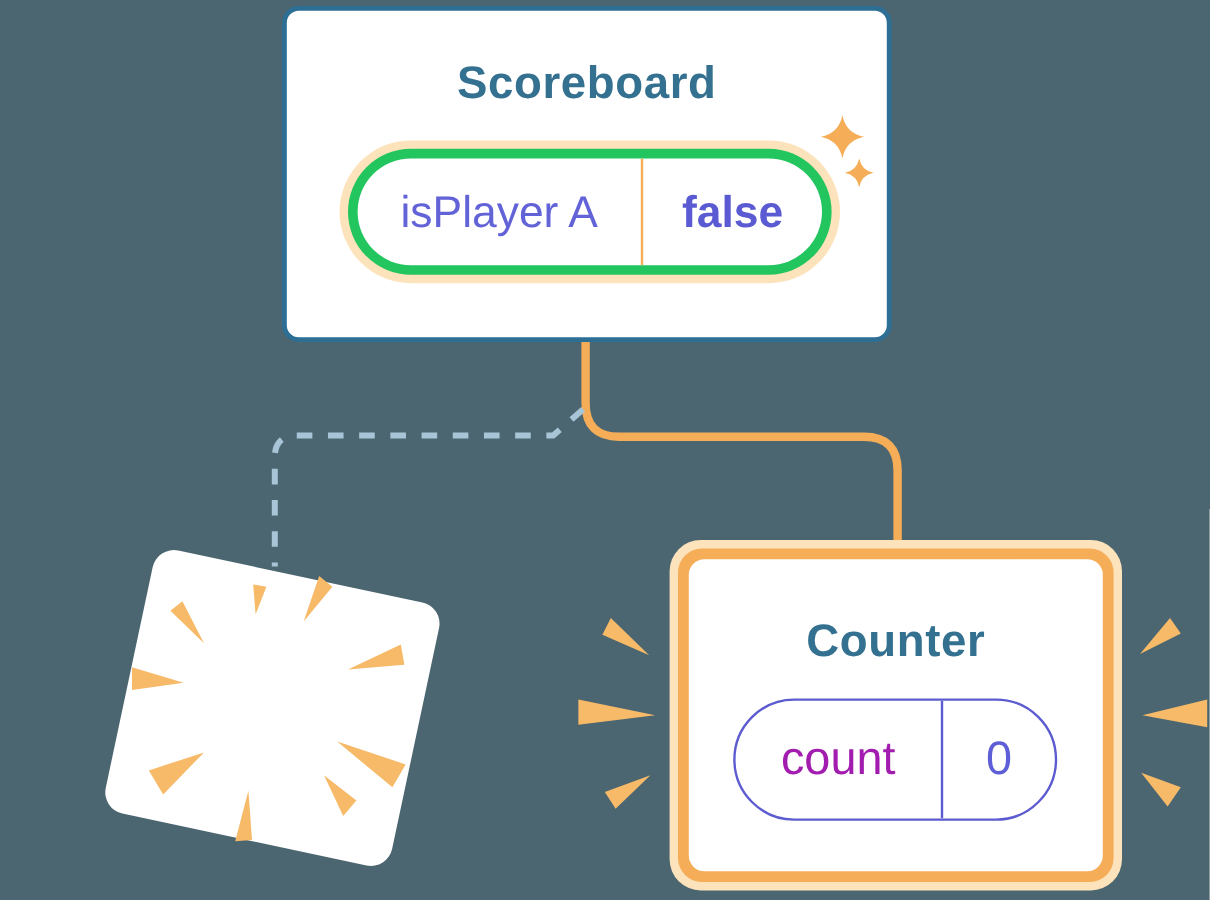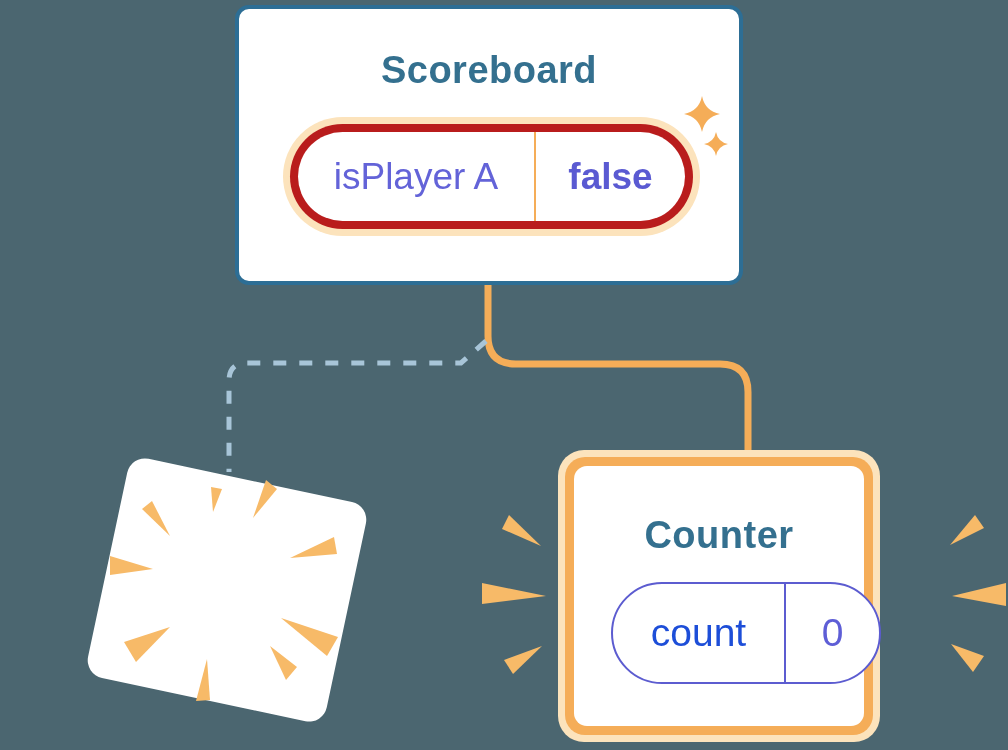--- a/index.html
+++ b/index.html
@@ -30,41 +30,41 @@
   .scoreboard-card .card-title{margin-top:40px;}
 
   
   .pill-orange-outer{
     position:absolute;left:44px;top:108px;
     width:417px;height:119px;box-sizing:border-box;
     background:#FCE3BC;border-radius:60px;padding:7px;
   }
   .pill-orange-mid{
     width:100%;height:100%;box-sizing:border-box;
-    background:#b91c1c;border-radius:53px;padding:8px;
+    background:#22c55e;border-radius:53px;padding:8px;
   }
   .pill-orange-inner{
     width:100%;height:100%;box-sizing:border-box;
     background:#FFFFFF;border-radius:45px;
     display:flex;align-items:stretch;overflow:hidden;
   }
   .pill-orange-inner .cell-key{
     flex:0 0 236px;display:flex;align-items:center;justify-content:center;
     font-size:37px;color:#6363D8;
   }
   .pill-orange-inner .cell-div{flex:0 0 2px;background:#F5AD58;}
   .pill-orange-inner .cell-val{
     flex:1;display:flex;align-items:center;justify-content:center;
     font-size:37px;font-weight:700;color:#5A5AD2;text-align:right;
   }
 
   
   .counter-card-outer{
     position:absolute;left:558px;top:450px;
-    width:322px;height:292px;box-sizing:border-box;
+    width:377px;height:292px;box-sizing:border-box;
     background:#FCE3BC;border-radius:26px;padding:7px;
     z-index:1;
   }
   .counter-card-mid{
     width:100%;height:100%;box-sizing:border-box;
     background:#F5AD58;border-radius:20px;padding:9px;
   }
   .counter-card-inner{
     width:100%;height:100%;box-sizing:border-box;
     background:#FFFFFF;border-radius:13px;position:relative;
@@ -73,21 +73,21 @@
 
   
   .pill-purple{
     position:absolute;left:37px;top:116px;
     width:270px;height:102px;box-sizing:border-box;
     background:#FFFFFF;border:2.5px solid #5C5CD0;border-radius:52px;
     display:flex;align-items:stretch;overflow:hidden;
   }
   .pill-purple .cell-key{
     flex:0 0 171px;display:flex;align-items:center;justify-content:center;
-    font-size:39px;color:#1d4ed8;
+    font-size:39px;color:#a21caf;
   }
   .pill-purple .cell-div{flex:0 0 2px;background:#5C5CD0;}
   .pill-purple .cell-val{
     flex:1;display:flex;align-items:center;justify-content:center;
     font-size:39px;color:#5E5ED6;
   }
 
   
   .destroyed-card{
     position:absolute;left:105px;top:478px;

